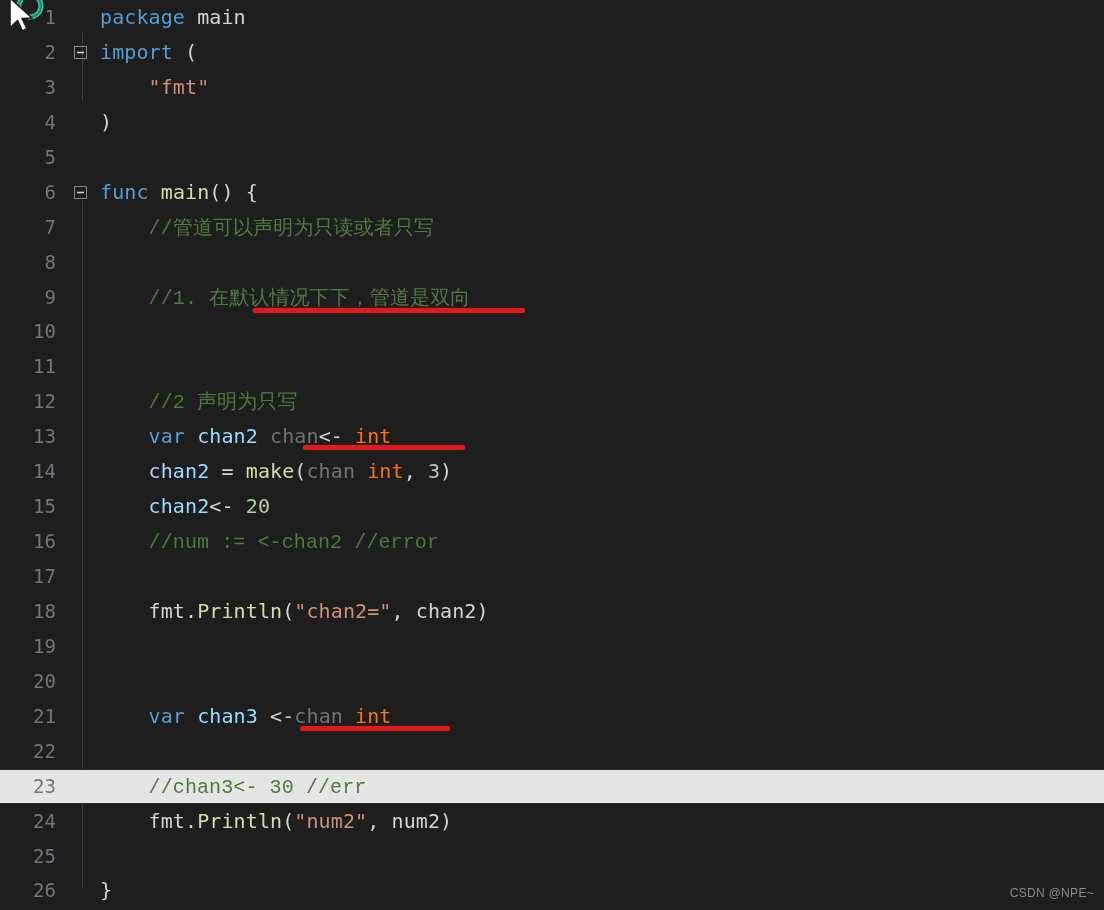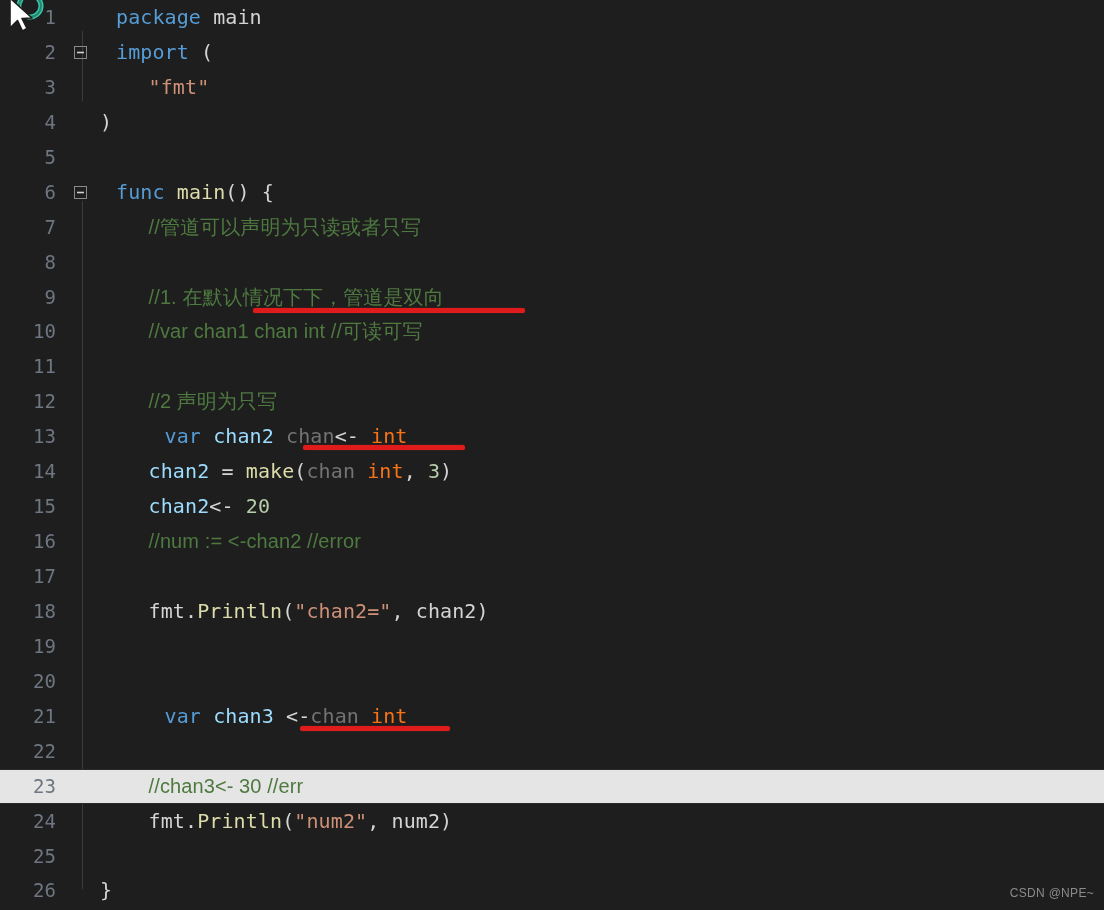--- a/index.html
+++ b/index.html
@@ -66,33 +66,33 @@
 
   
   .guide {
     position: absolute;
     left: 82px;
     width: 1px;
     background: #3b3b3b;
   }
 
   
-  .kw      { color: #569cd6; margin-left: 16px; }   
+  .kw      { color: #569cd6; }   
   .fn      { color: #dcdcaa; }   
   .str     { color: #ce9178; }   
   .cmt     { color: #4e7a40; }   
   .type    { color: #f97316; }   
   .chan    { color: #737373; }   
   .ident   { color: #9cdcfe; }   
   .plain   { color: #d4d4d4; }
   .num     { color: #b5cea8; }
   .punc    { color: #d4d4d4; }
 
   
-  .cmt { font-family: Liberation Sans, sans-serif; }
+  .cmt { font-family: Liberation Mono, monospace; }
 
   
   .redline {
     position: absolute;
     height: 5px;
     background: #e01b1b;
     border-radius: 3px;
     box-shadow: 0 0 1px rgba(224,27,27,.8);
     pointer-events: none;
   }
@@ -135,21 +135,21 @@
       <div class="line"><span class="gutter">3</span><span class="code"><span class="plain">    </span><span class="str">"fmt"</span></span></div>
       <div class="line"><span class="gutter">4</span><span class="code"><span class="punc">)</span></span></div>
       <div class="line"><span class="gutter">5</span><span class="code"></span></div>
       <div class="line"><span class="gutter">6</span><span class="fold"><svg width="13" height="13" viewBox="0 0 13 13">
             <rect x="0.5" y="0.5" width="12" height="12" fill="none" stroke="#8a8a8a"></rect>
             <line x1="3" y1="6.5" x2="10" y2="6.5" stroke="#d0d0d0" stroke-width="1.6"></line>
           </svg></span><span class="code"><span class="kw">func</span><span class="plain"> </span><span class="fn">main</span><span class="punc">() {</span></span></div>
       <div class="line"><span class="gutter">7</span><span class="code"><span class="plain">    </span><span class="cmt">//管道可以声明为只读或者只写</span></span></div>
       <div class="line"><span class="gutter">8</span><span class="code"></span></div>
       <div class="line"><span class="gutter">9</span><span class="code"><span class="plain">    </span><span class="cmt">//1. 在默认情况下下，管道是双向</span></span></div>
-      <div class="line"><span class="gutter">10</span><span class="code"><span class="plain">    </span><span class="cmt">//var chan1 chan int //可读可写</span></span></div>
+      <div class="line"><span class="gutter">10</span></div>
       <div class="line"><span class="gutter">11</span><span class="code"></span></div>
       <div class="line"><span class="gutter">12</span><span class="code"><span class="plain">    </span><span class="cmt">//2 声明为只写</span></span></div>
       <div class="line"><span class="gutter">13</span><span class="code"><span class="plain">    </span><span class="kw">var</span><span class="plain"> </span><span class="ident">chan2</span><span class="plain"> </span><span class="chan">chan</span><span class="plain">&lt;- </span><span class="type">int</span></span></div>
       <div class="line"><span class="gutter">14</span><span class="code"><span class="plain">    </span><span class="ident">chan2</span><span class="plain"> = </span><span class="fn">make</span><span class="punc">(</span><span class="chan">chan</span><span class="plain"> </span><span class="type">int</span><span class="punc">, </span><span class="num">3</span><span class="punc">)</span></span></div>
       <div class="line"><span class="gutter">15</span><span class="code"><span class="plain">    </span><span class="ident">chan2</span><span class="plain">&lt;- </span><span class="num">20</span></span></div>
       <div class="line"><span class="gutter">16</span><span class="code"><span class="plain">    </span><span class="cmt">//num := &lt;-chan2 //error</span></span></div>
       <div class="line"><span class="gutter">17</span><span class="code"></span></div>
       <div class="line"><span class="gutter">18</span><span class="code"><span class="plain">    </span><span class="plain">fmt</span><span class="punc">.</span><span class="fn">Println</span><span class="punc">(</span><span class="str">"chan2="</span><span class="punc">, </span><span class="plain">chan2</span><span class="punc">)</span></span></div>
       <div class="line"><span class="gutter">19</span><span class="code"></span></div>
       <div class="line"><span class="gutter">20</span></div>

